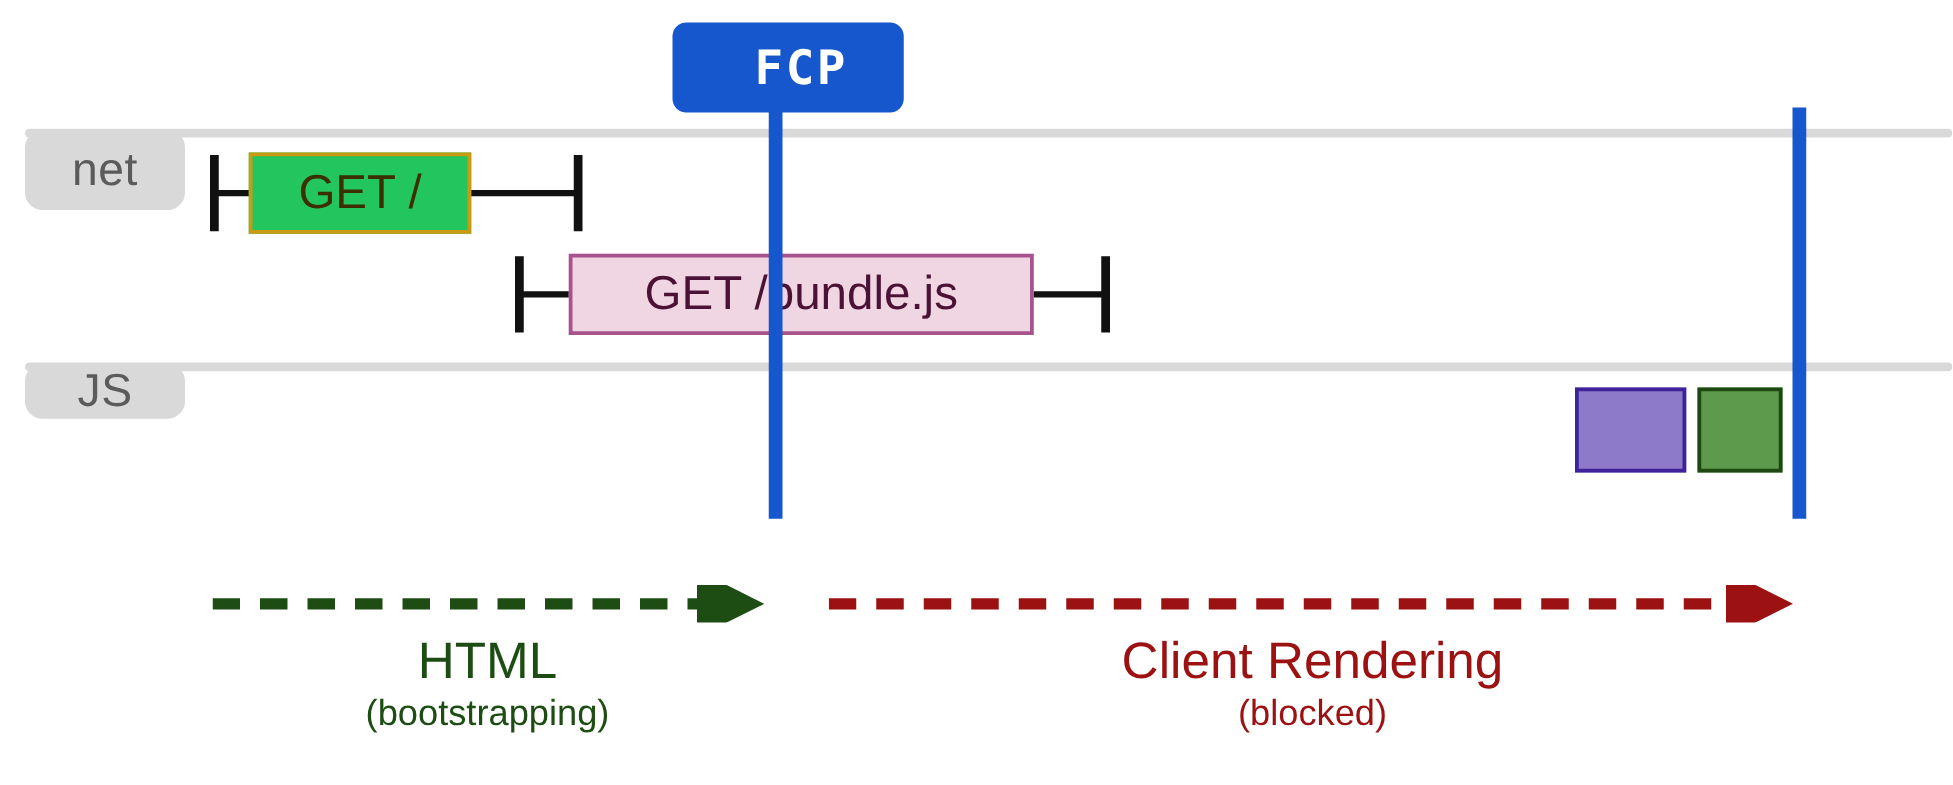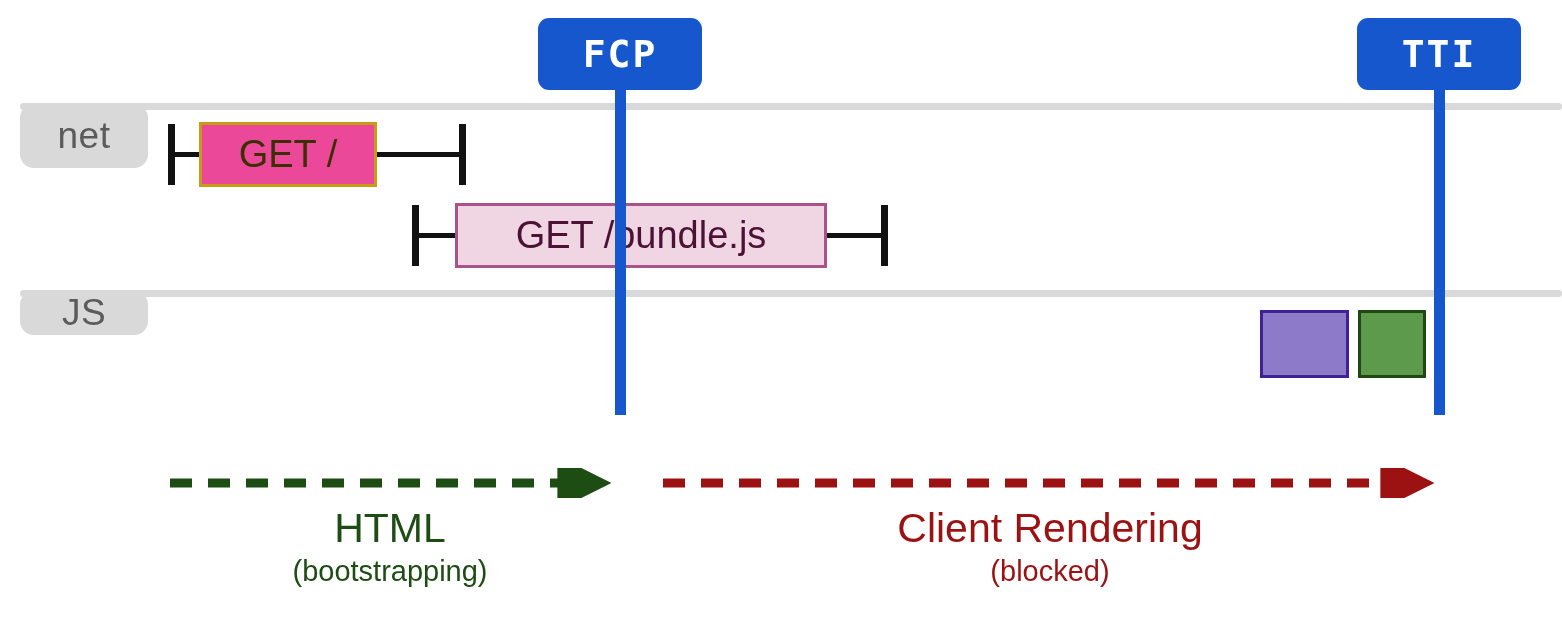--- a/index.html
+++ b/index.html
@@ -61,21 +61,21 @@
     align-items: center;
     justify-content: center;
     color: #ffffff;
     font-family: "DejaVu Sans Mono", "Liberation Mono", monospace;
     font-weight: bold;
     font-size: 38px;
     letter-spacing: 2px;
     user-select: none;
   }
 
-  #fcp-badge { left: 538px; top: 18px;  width: 164px; height: 72px; }
+  #fcp-badge { left: 538px; top: 18px;  width: 164px; height: 72px; padding-left: 21px; }
   #fcp-line  { left: 615px; top: 86px;  height: 329px; }
 
   #tti-badge { left: 1357px; top: 18px; width: 164px; height: 72px; }
   #tti-line  { left: 1434px; top: 86px; height: 329px; }
 
   
   .whisker-cap {
     position: absolute;
     width: 7px;
     background: #111111;
@@ -93,21 +93,21 @@
     border-style: solid;
     border-width: 3px;
     display: flex;
     align-items: center;
     justify-content: center;
     font-size: 38px;
     white-space: nowrap;
     user-select: none;
   }
   .bar-yellow {
-    background: #ec4899;
+    background: #22c55e;
     border-color: #c99a13;
     color: #3d2f05;
   }
   .bar-pink {
     background: #f0d5e3;
     border-color: #a8538c;
     color: #4b1236;
   }
   .bar-purple {
     background: #8d7ac8;
@@ -201,23 +201,20 @@
   <div class="bar bar-green" id="bar-paint">
     <span></span>
   </div>
 
   <div class="marker-line" id="fcp-line"></div>
   <div class="marker-badge" id="fcp-badge">
     <span>FCP</span>
   </div>
 
   <div class="marker-line" id="tti-line"></div>
-  <div class="marker-badge" id="tti-badge">
-    <span>TTI</span>
-  </div>
 
   <svg class="phase-arrow" id="arrow-html" viewBox="0 0 445 30" preserveAspectRatio="none">
     <defs>
       <marker id="head-green" markerWidth="6" markerHeight="6" refX="3.4" refY="3" orient="auto" markerUnits="strokeWidth">
         <path d="M0,0 L6,3 L0,6 Z" fill="#1e4d14"></path>
       </marker>
     </defs>
     <line x1="0" y1="15" x2="418" y2="15" stroke="#1e4d14" stroke-width="9" stroke-dasharray="22 16" marker-end="url(#head-green)"></line>
   </svg>
 

